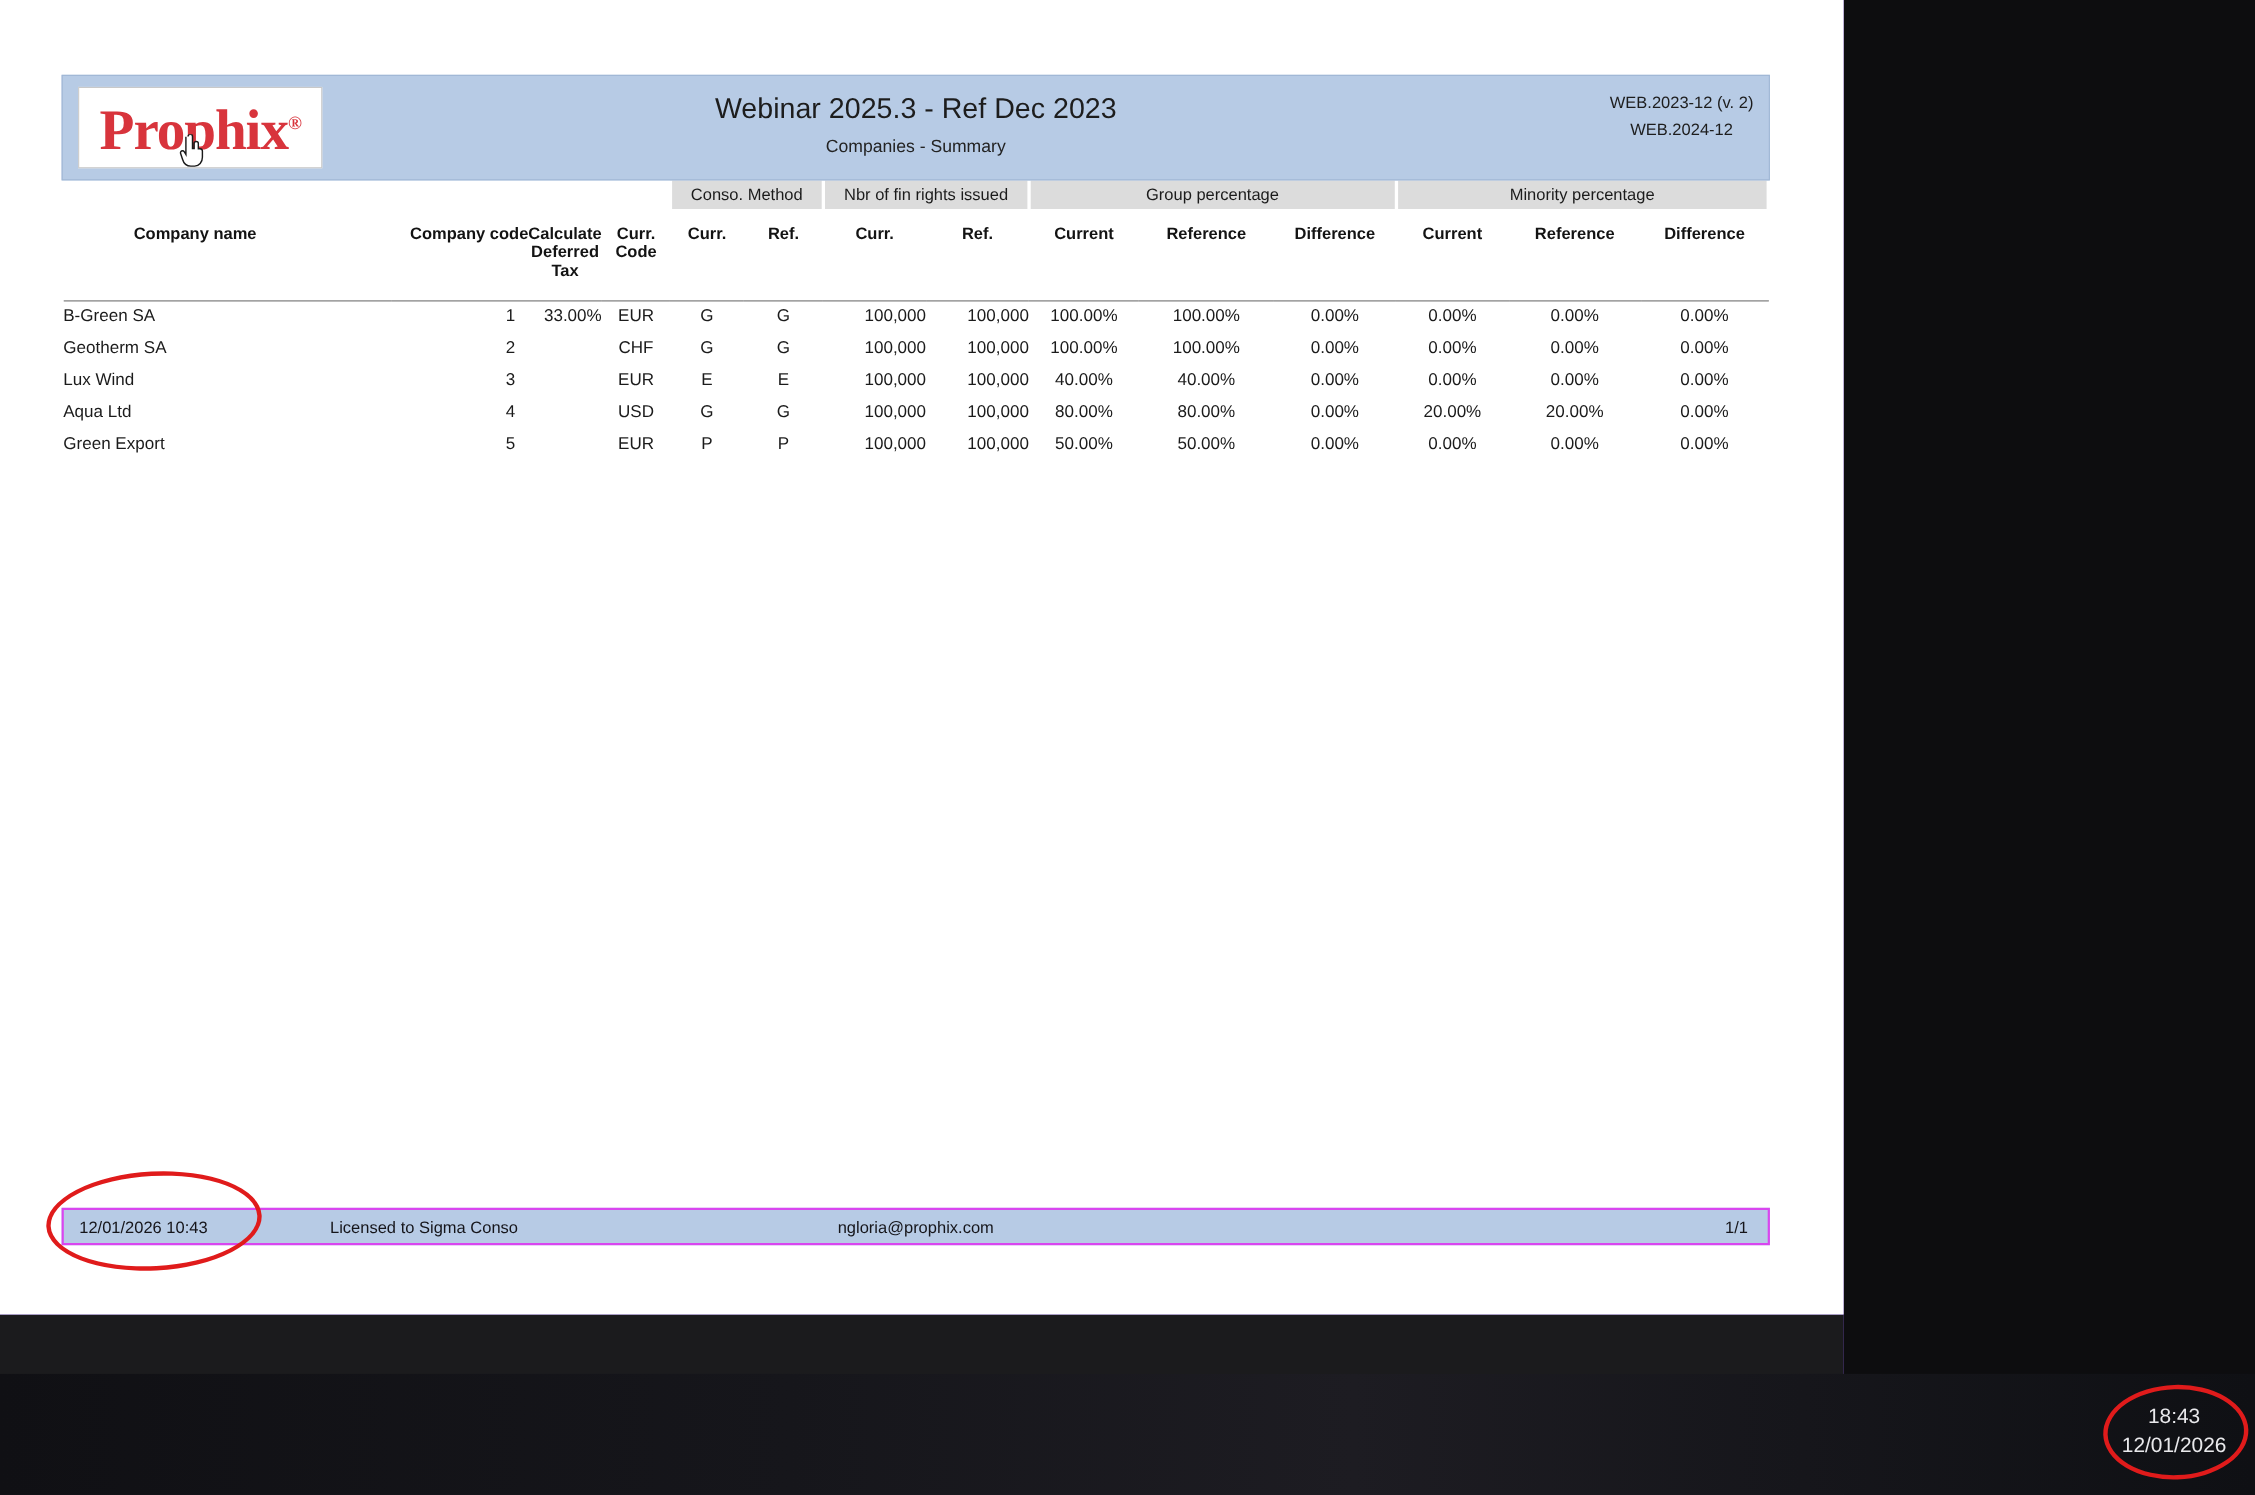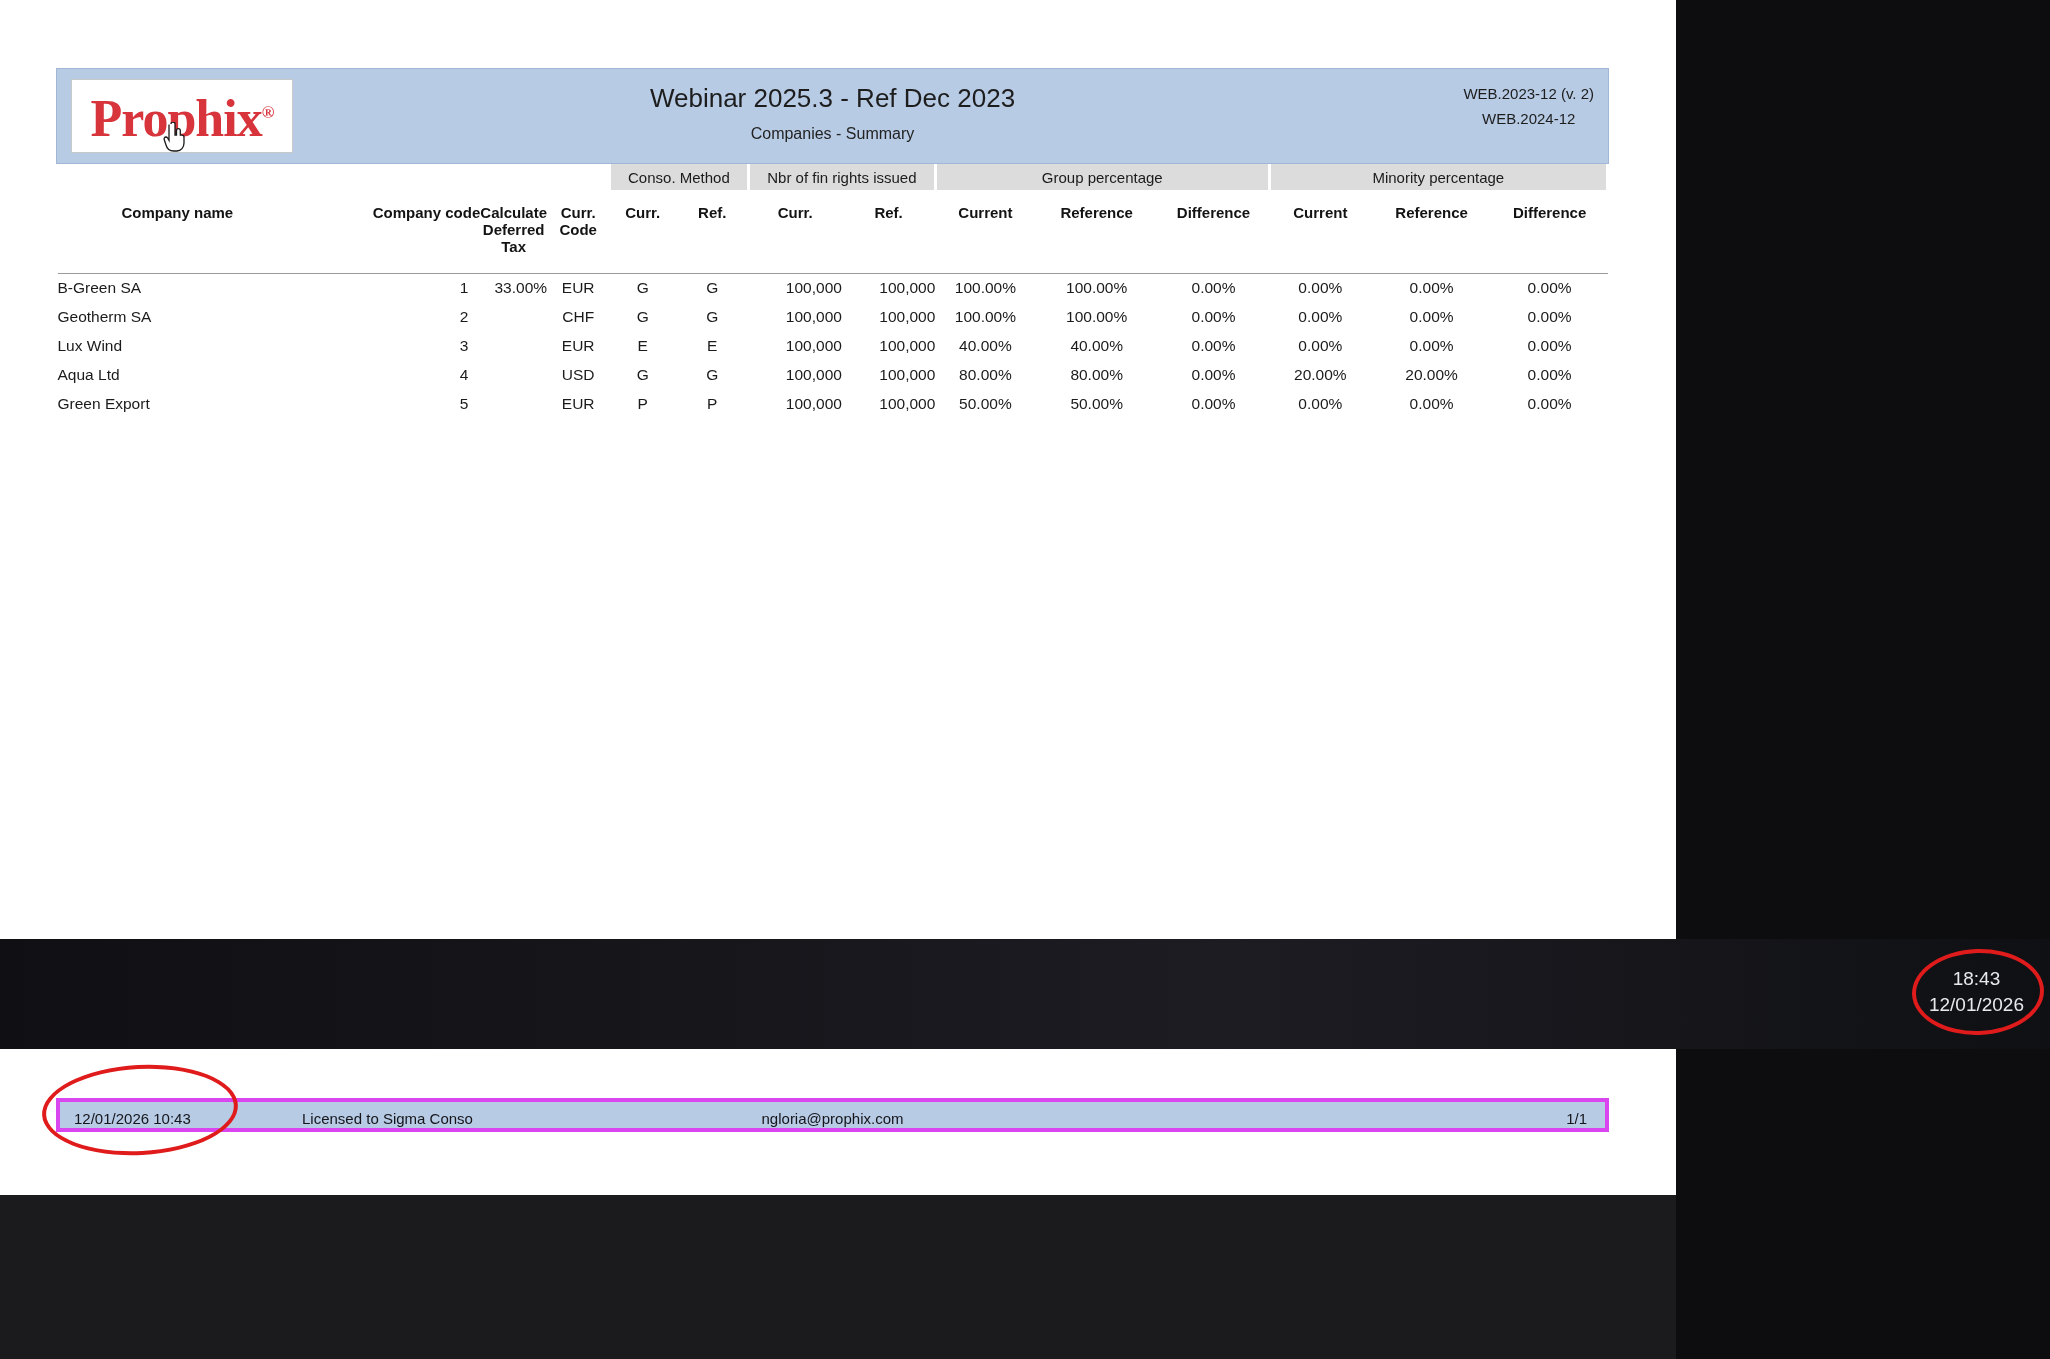--- a/index.html
+++ b/index.html
@@ -9,21 +9,21 @@
     width: 2050px;
     height: 1359px;
     background: #000;
     font-family: "Liberation Sans", sans-serif;
     overflow: hidden;
   }
 
   #screen {
     position: relative;
     width: 2050px;
-    height: 1049px;
+    height: 1359px;
     background: #8b5cf6;
   }
 
   
   #page {
     position: absolute;
     left: 0;
     top: 0;
     width: 1676px;
     height: 1195px;
@@ -187,21 +187,21 @@
   td.name { text-align: left; }
   td.num  { text-align: right; }
   td.ctr  { text-align: center; }
   td.pad-r { padding-right: 12px !important; }
 
   .footer-band {
     position: relative;
     margin-top: 0;
     height: 34px;
     background: #b7cbe5;
-    border: 4px solid #d946ef;
+    border: 2px solid #d946ef;
     font-size: 15px;
     color: #15151a;
   }
   .footer-band span { position: absolute; top: 8px; }
   .f-date { left: 14px; }
   .f-lic  { left: 242px; }
   .f-mail { left: 50%; transform: translateX(-50%); }
   .f-page { right: 18px; }
 
   

